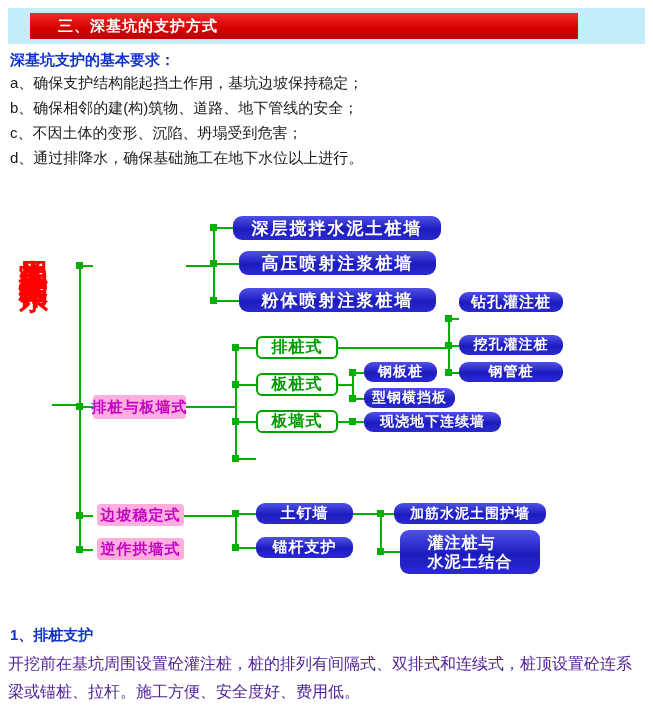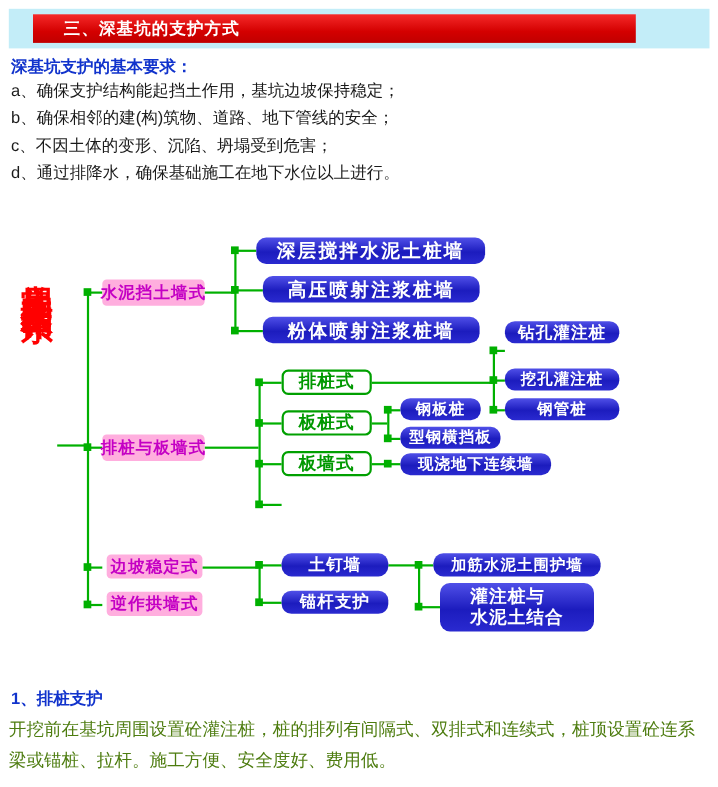--- a/index.html
+++ b/index.html
@@ -35,21 +35,21 @@
   }
   .node-pink { background:#ffaede; color:#c400c4; border-radius:4px; }
   .node-green { background:#ffffff; border:2px solid #00a000; color:#009800; border-radius:6px; }
   .wrap2 { white-space:pre-line; line-height:19px; }
   .big { letter-spacing:2px; }
   .hl { position:absolute; height:2px; background:#00b000; }
   .vl { position:absolute; width:2px; background:#00b000; }
   .sq { position:absolute; width:7px; height:7px; background:#00b000; }
   
   .section-heading { position:absolute; left:10px; top:626px; font-size:15px; font-weight:bold; color:#1133cc; }
-  .section-body { position:absolute; left:8px; top:650px; width:639px; font-size:16px; color:#4d7c0f; line-height:28px; }
+  .section-body { position:absolute; left:8px; top:650px; width:639px; font-size:16px; color:#4c1d95; line-height:28px; }
 </style>
 </head>
 <body>
 
 <div class="page">
 
   <div class="banner">
     <div class="title-box">
       <span>三、深基坑的支护方式</span>
     </div>
@@ -124,21 +124,20 @@
     <i class="sq" style="left:232px;top:510px"></i>
     <i class="sq" style="left:232px;top:544px"></i>
 
     <i class="hl" style="left:353px;top:513px;width:27px"></i>
     <i class="vl" style="left:380px;top:513px;height:40px"></i>
     <i class="hl" style="left:382px;top:513px;width:12px"></i>
     <i class="hl" style="left:382px;top:551px;width:18px"></i>
     <i class="sq" style="left:377px;top:510px"></i>
     <i class="sq" style="left:377px;top:548px"></i>
 
-    <div class="node node-pink" style="left:93px;top:254px;width:93px;height:24px;font-size:15px">水泥挡土墙式</div>
     <div class="node node-pink" style="left:93px;top:395px;width:93px;height:24px;font-size:15px">排桩与板墙式</div>
     <div class="node node-pink" style="left:97px;top:504px;width:87px;height:22px;font-size:15px">边坡稳定式</div>
     <div class="node node-pink" style="left:97px;top:538px;width:87px;height:22px;font-size:15px">逆作拱墙式</div>
 
     <div class="node node-blue big" style="left:233px;top:216px;width:208px;height:24px;font-size:17px">深层搅拌水泥土桩墙</div>
     <div class="node node-blue big" style="left:239px;top:251px;width:197px;height:24px;font-size:17px">高压喷射注浆桩墙</div>
     <div class="node node-blue big" style="left:239px;top:288px;width:197px;height:24px;font-size:17px">粉体喷射注浆桩墙</div>
 
     <div class="node node-green" style="left:256px;top:336px;width:82px;height:23px;font-size:16px">排桩式</div>
     <div class="node node-green" style="left:256px;top:373px;width:82px;height:23px;font-size:16px">板桩式</div>

